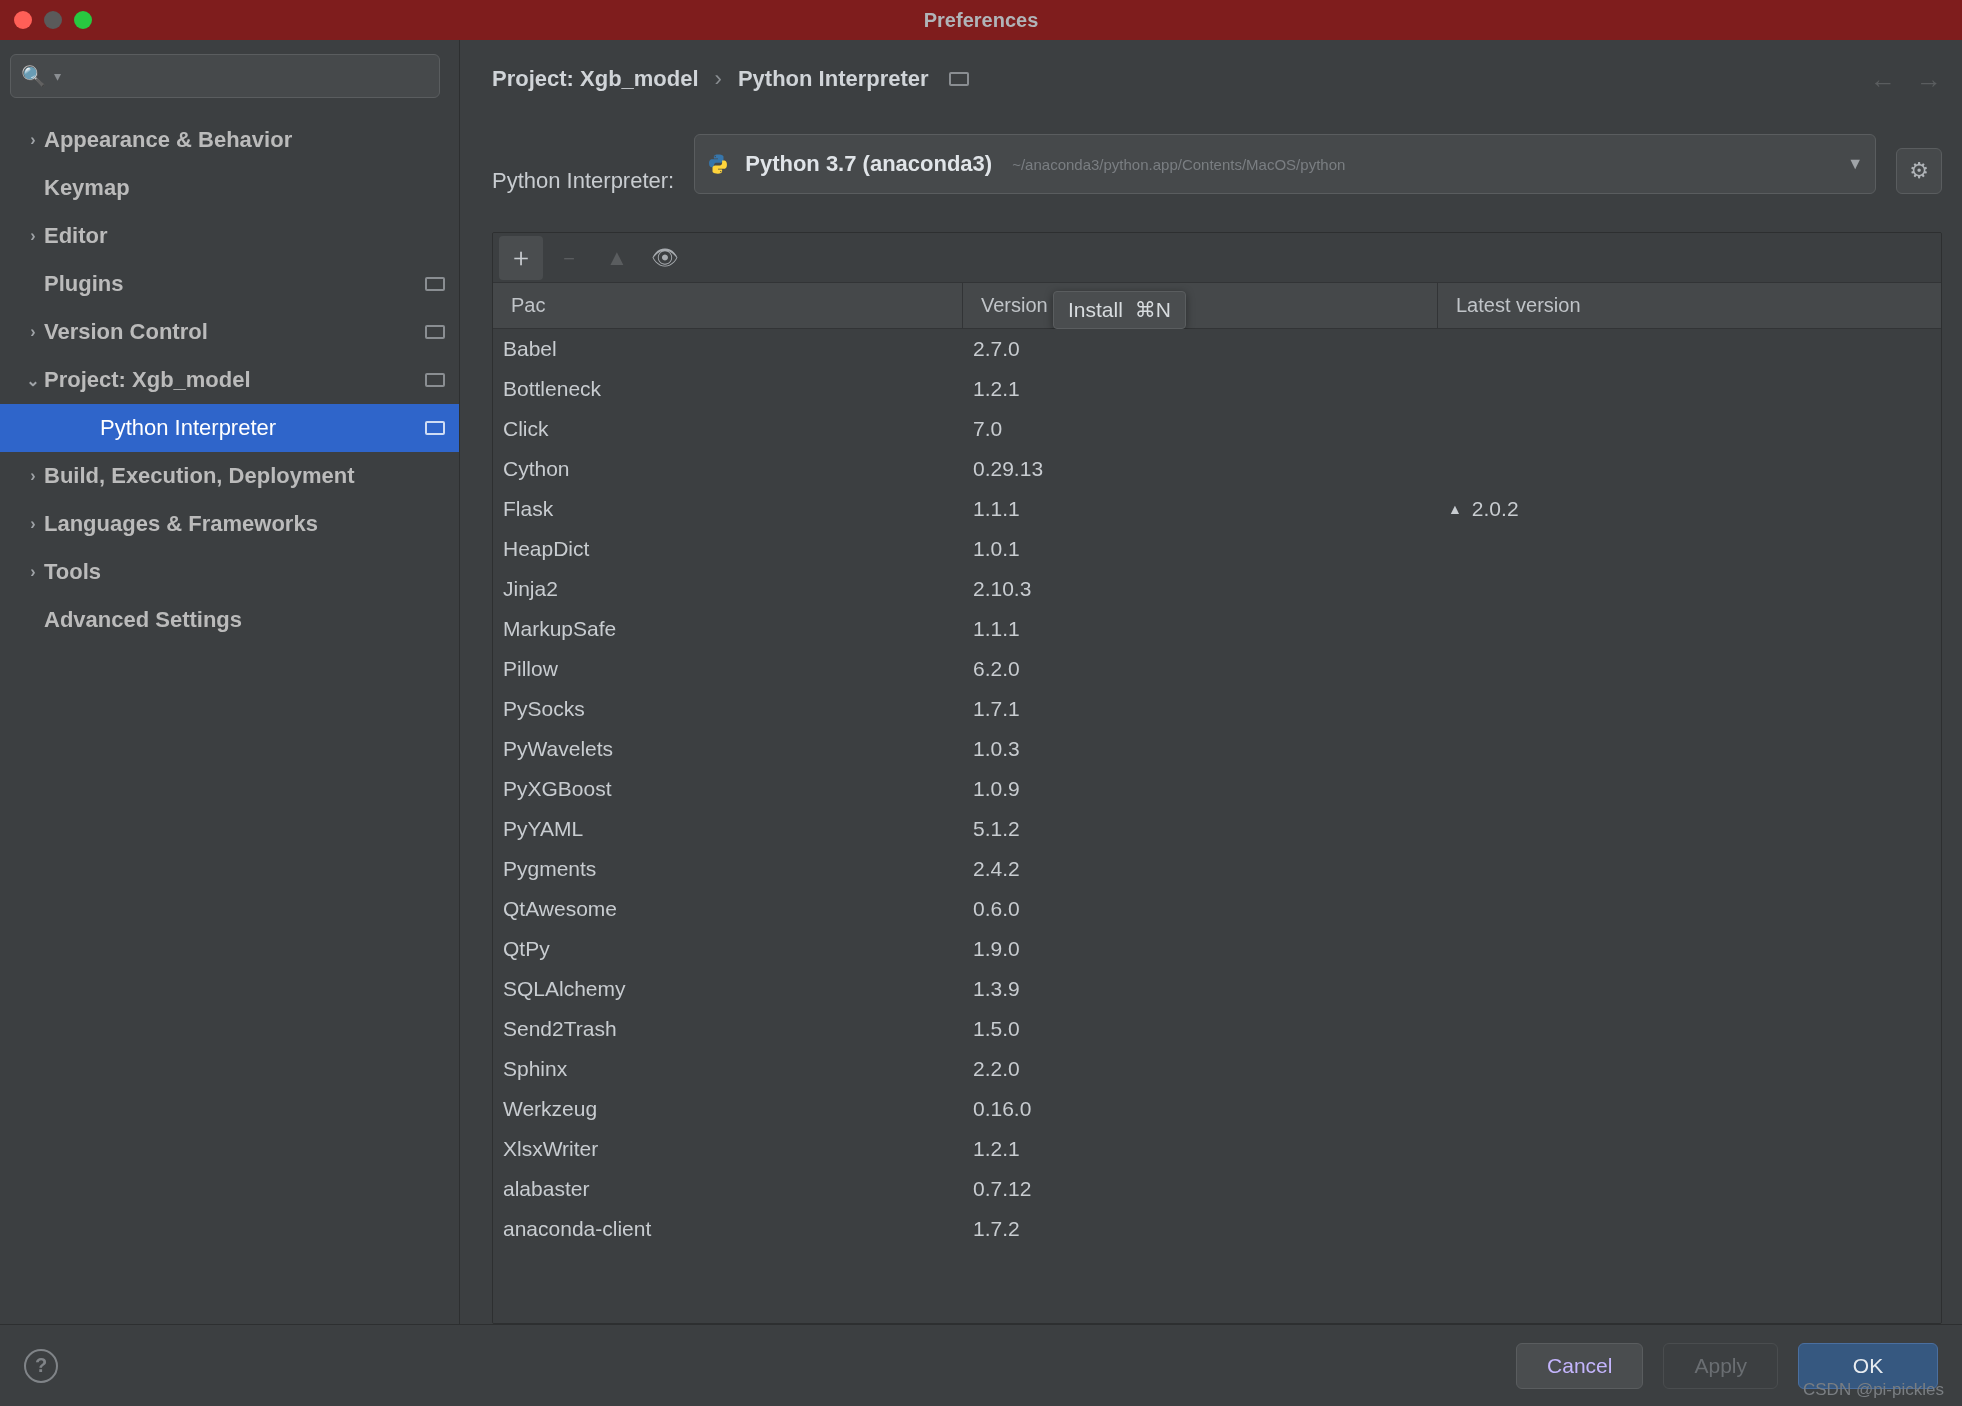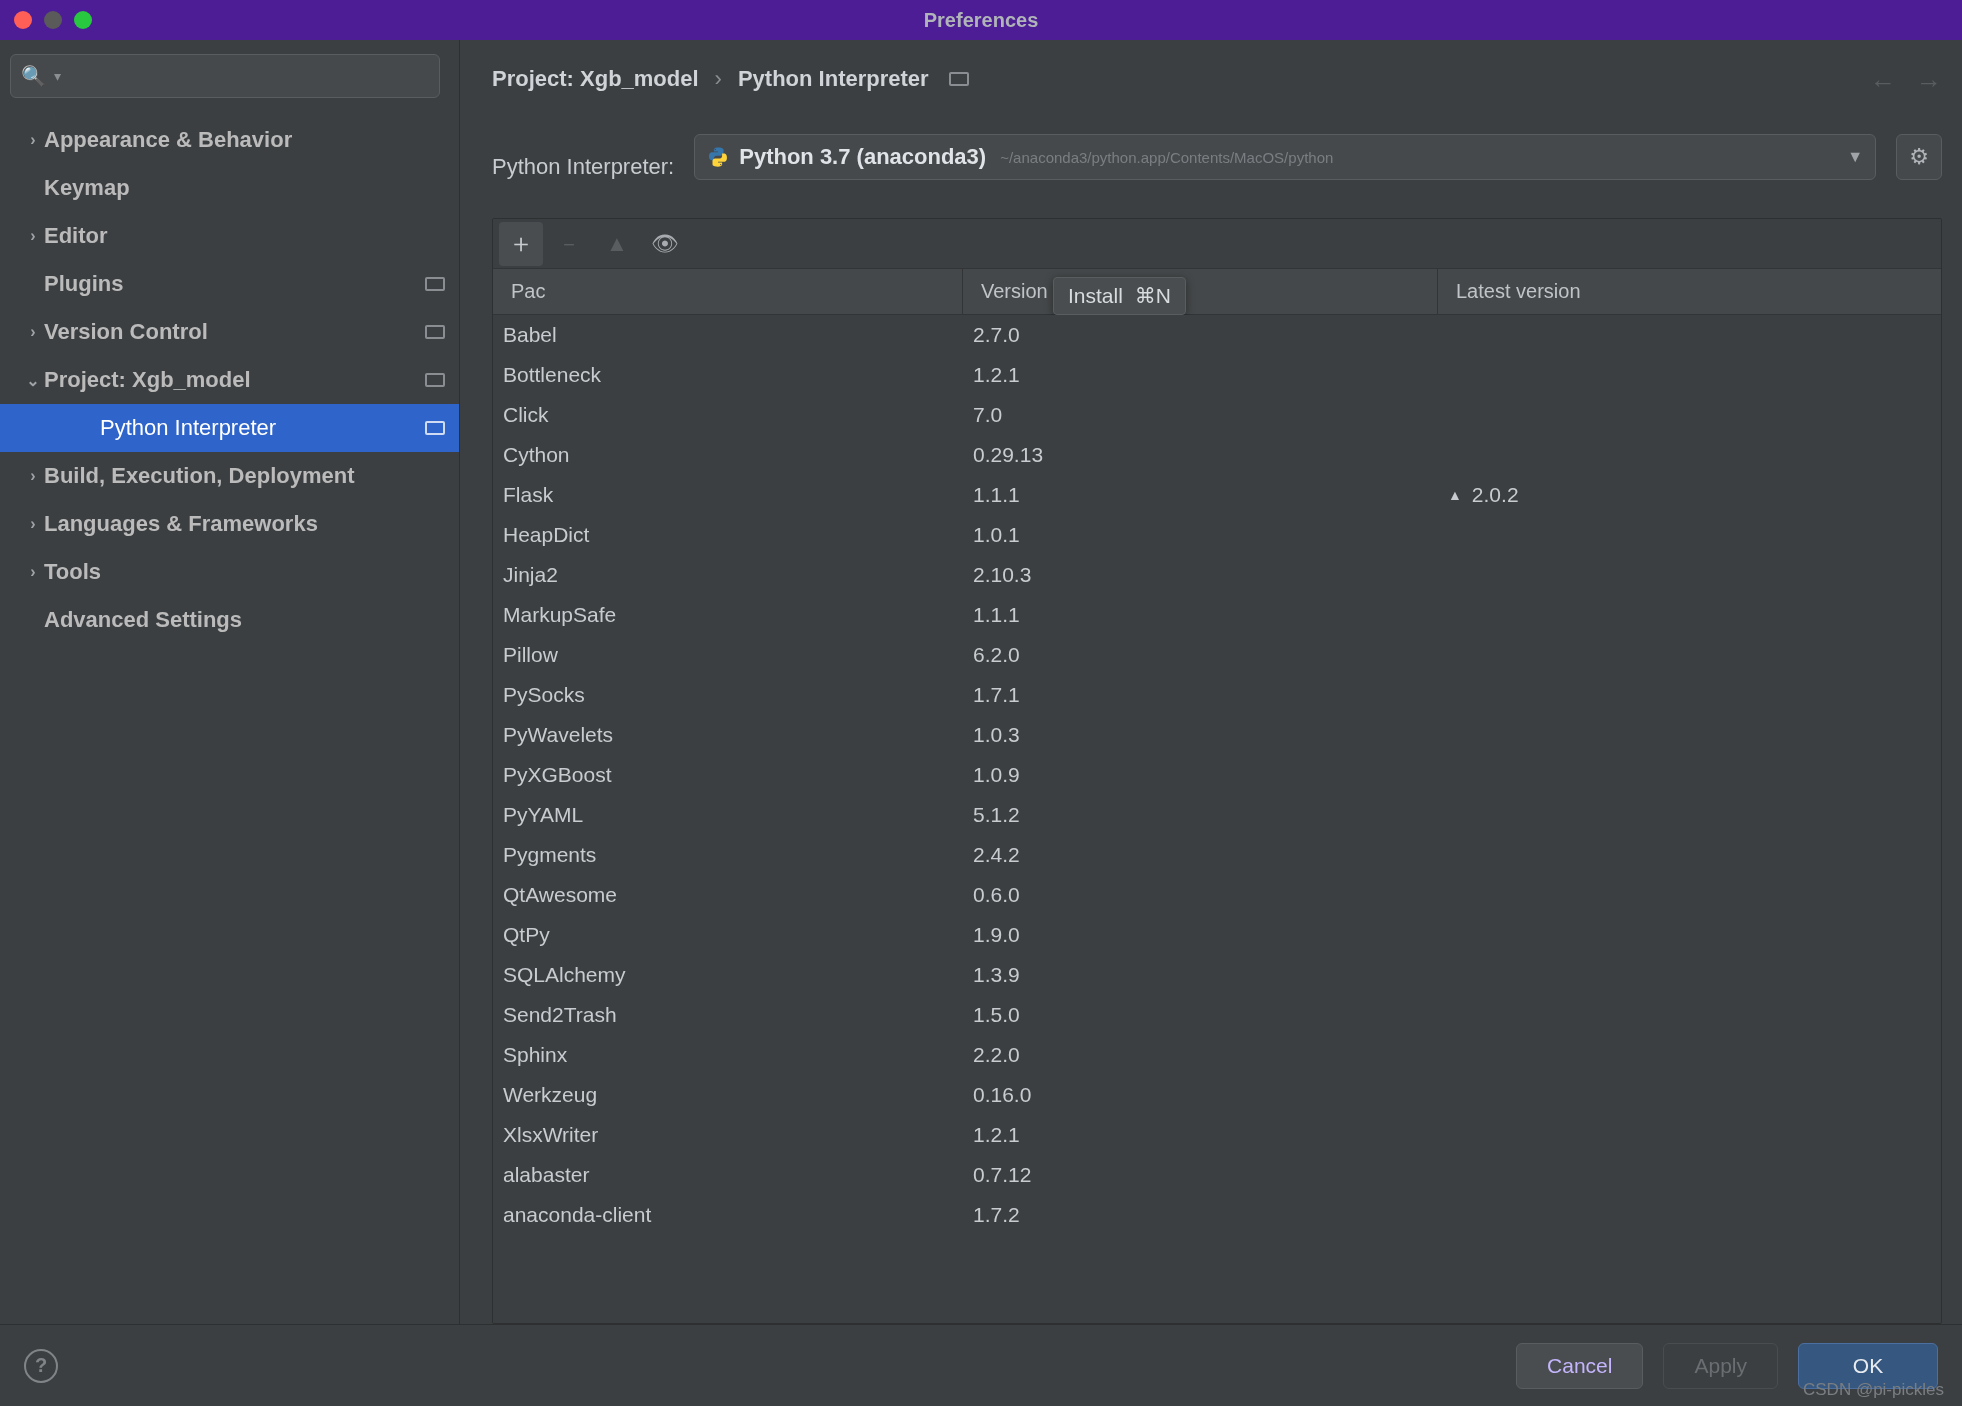--- a/index.html
+++ b/index.html
@@ -1,18 +1,18 @@
 <!DOCTYPE html>
 <html><head>
 <meta charset="utf-8">
 <style>
 * { box-sizing: border-box; margin: 0; padding: 0; }
 html, body { width: 1962px; height: 1406px; font-family: -apple-system, "Helvetica Neue", Arial, sans-serif; background: #3c3f41; color: #bbbbbb; overflow: hidden; }
 .window { width: 100%; height: 100%; display: flex; flex-direction: column; background: #3c3f41; }
-.titlebar { height: 40px; display: flex; align-items: center; padding: 0 14px; position: relative; background: #4c1d95; }
+.titlebar { height: 40px; display: flex; align-items: center; padding: 0 14px; position: relative; background: #7f1d1d; }
 .traffic { display: flex; gap: 12px; align-items: center; }
 .dot { width: 18px; height: 18px; border-radius: 50%; }
 .dot.close { background: #ff5f57; }
 .dot.min { background: #5a5a5a; }
 .dot.max { background: #28c840; }
 .title { position: absolute; left: 50%; transform: translateX(-50%); font-size: 20px; font-weight: 700; color: #b0b4b8; }
 .body { flex: 1; display: flex; min-height: 0; }
 .sidebar { width: 460px; border-right: 1px solid #2d2f30; padding-top: 14px; display: flex; flex-direction: column; overflow-x: hidden; }
 .searchwrap { padding: 0 10px 12px 10px; }
 .search { display: flex; align-items: center; width: 430px; height: 44px; border: 1px solid #5a5d5f; border-radius: 6px; background: #46494b; padding: 0 10px; gap: 8px; }
@@ -27,21 +27,21 @@
 .treeitem.indent { padding-left: 78px; }
 .main { flex: 1; display: flex; flex-direction: column; min-width: 0; padding: 14px 20px 0 32px; }
 .topbar { display: flex; align-items: center; height: 50px; gap: 14px; }
 .breadcrumb { display: flex; align-items: center; gap: 16px; font-size: 22px; font-weight: 700; color: #d0d4d8; }
 .breadcrumb .sep { color: #8a8e92; font-weight: 400; }
 .breadcrumb .leaf { font-weight: 700; }
 .breadcrumb .pbadge { width: 20px; height: 14px; border: 2px solid #8a8e92; border-radius: 2px; margin-left: 4px; }
 .navarrows { margin-left: auto; display: flex; gap: 20px; color: #5a5d5f; font-size: 26px; }
 .interp-row { display: flex; align-items: flex-end; gap: 20px; margin-top: 30px; }
 .interp-label { font-size: 22px; color: #c8ccd0; }
-.interp-select { flex: 1; display: flex; align-items: center; height: 46px; border: 1px solid #5a5d5f; border-radius: 6px; background: #46494b; padding: 0 12px; gap: 10px; font-size: 22px; }
+.interp-select { flex: 1; display: flex; align-items: center; height: 60px; border: 1px solid #5a5d5f; border-radius: 6px; background: #46494b; padding: 0 12px; gap: 16px; font-size: 22px; }
 .interp-select .pyicon { width: 22px; height: 22px; display:inline-flex; align-items:center; justify-content:center; }
 .interp-select .name { color: #e0e4e8; font-weight: 600; }
 .interp-select .path { color: #7a7e82; font-size: 15px; margin-left: 4px; }
 .interp-select .dd { margin-left: auto; color: #a0a4a8; font-size: 16px; }
 .gear-btn { width: 46px; height: 46px; border: 1px solid #5a5d5f; border-radius: 6px; background: #46494b; display: flex; align-items: center; justify-content: center; color: #b0b4b8; font-size: 22px; }
 .pkg-panel { margin-top: 38px; border: 1px solid #2d2f30; border-radius: 2px; display:flex; flex-direction:column; flex:1; min-height:0; overflow:hidden; }
 .pkg-toolbar { height: 50px; background: #3c3f41; display:flex; align-items:center; gap: 4px; padding: 0 6px; border-bottom:1px solid #323436; position:relative; }
 .pkg-btn { width: 44px; height: 44px; display:flex; align-items:center; justify-content:center; color:#a8acb0; font-size:22px; border-radius:4px; }
 .pkg-btn.add { background:#4a4d4f; color:#c8ccd0; font-size:26px; font-weight:300; }
 .pkg-btn.disabled { color:#5a5d5f; }

